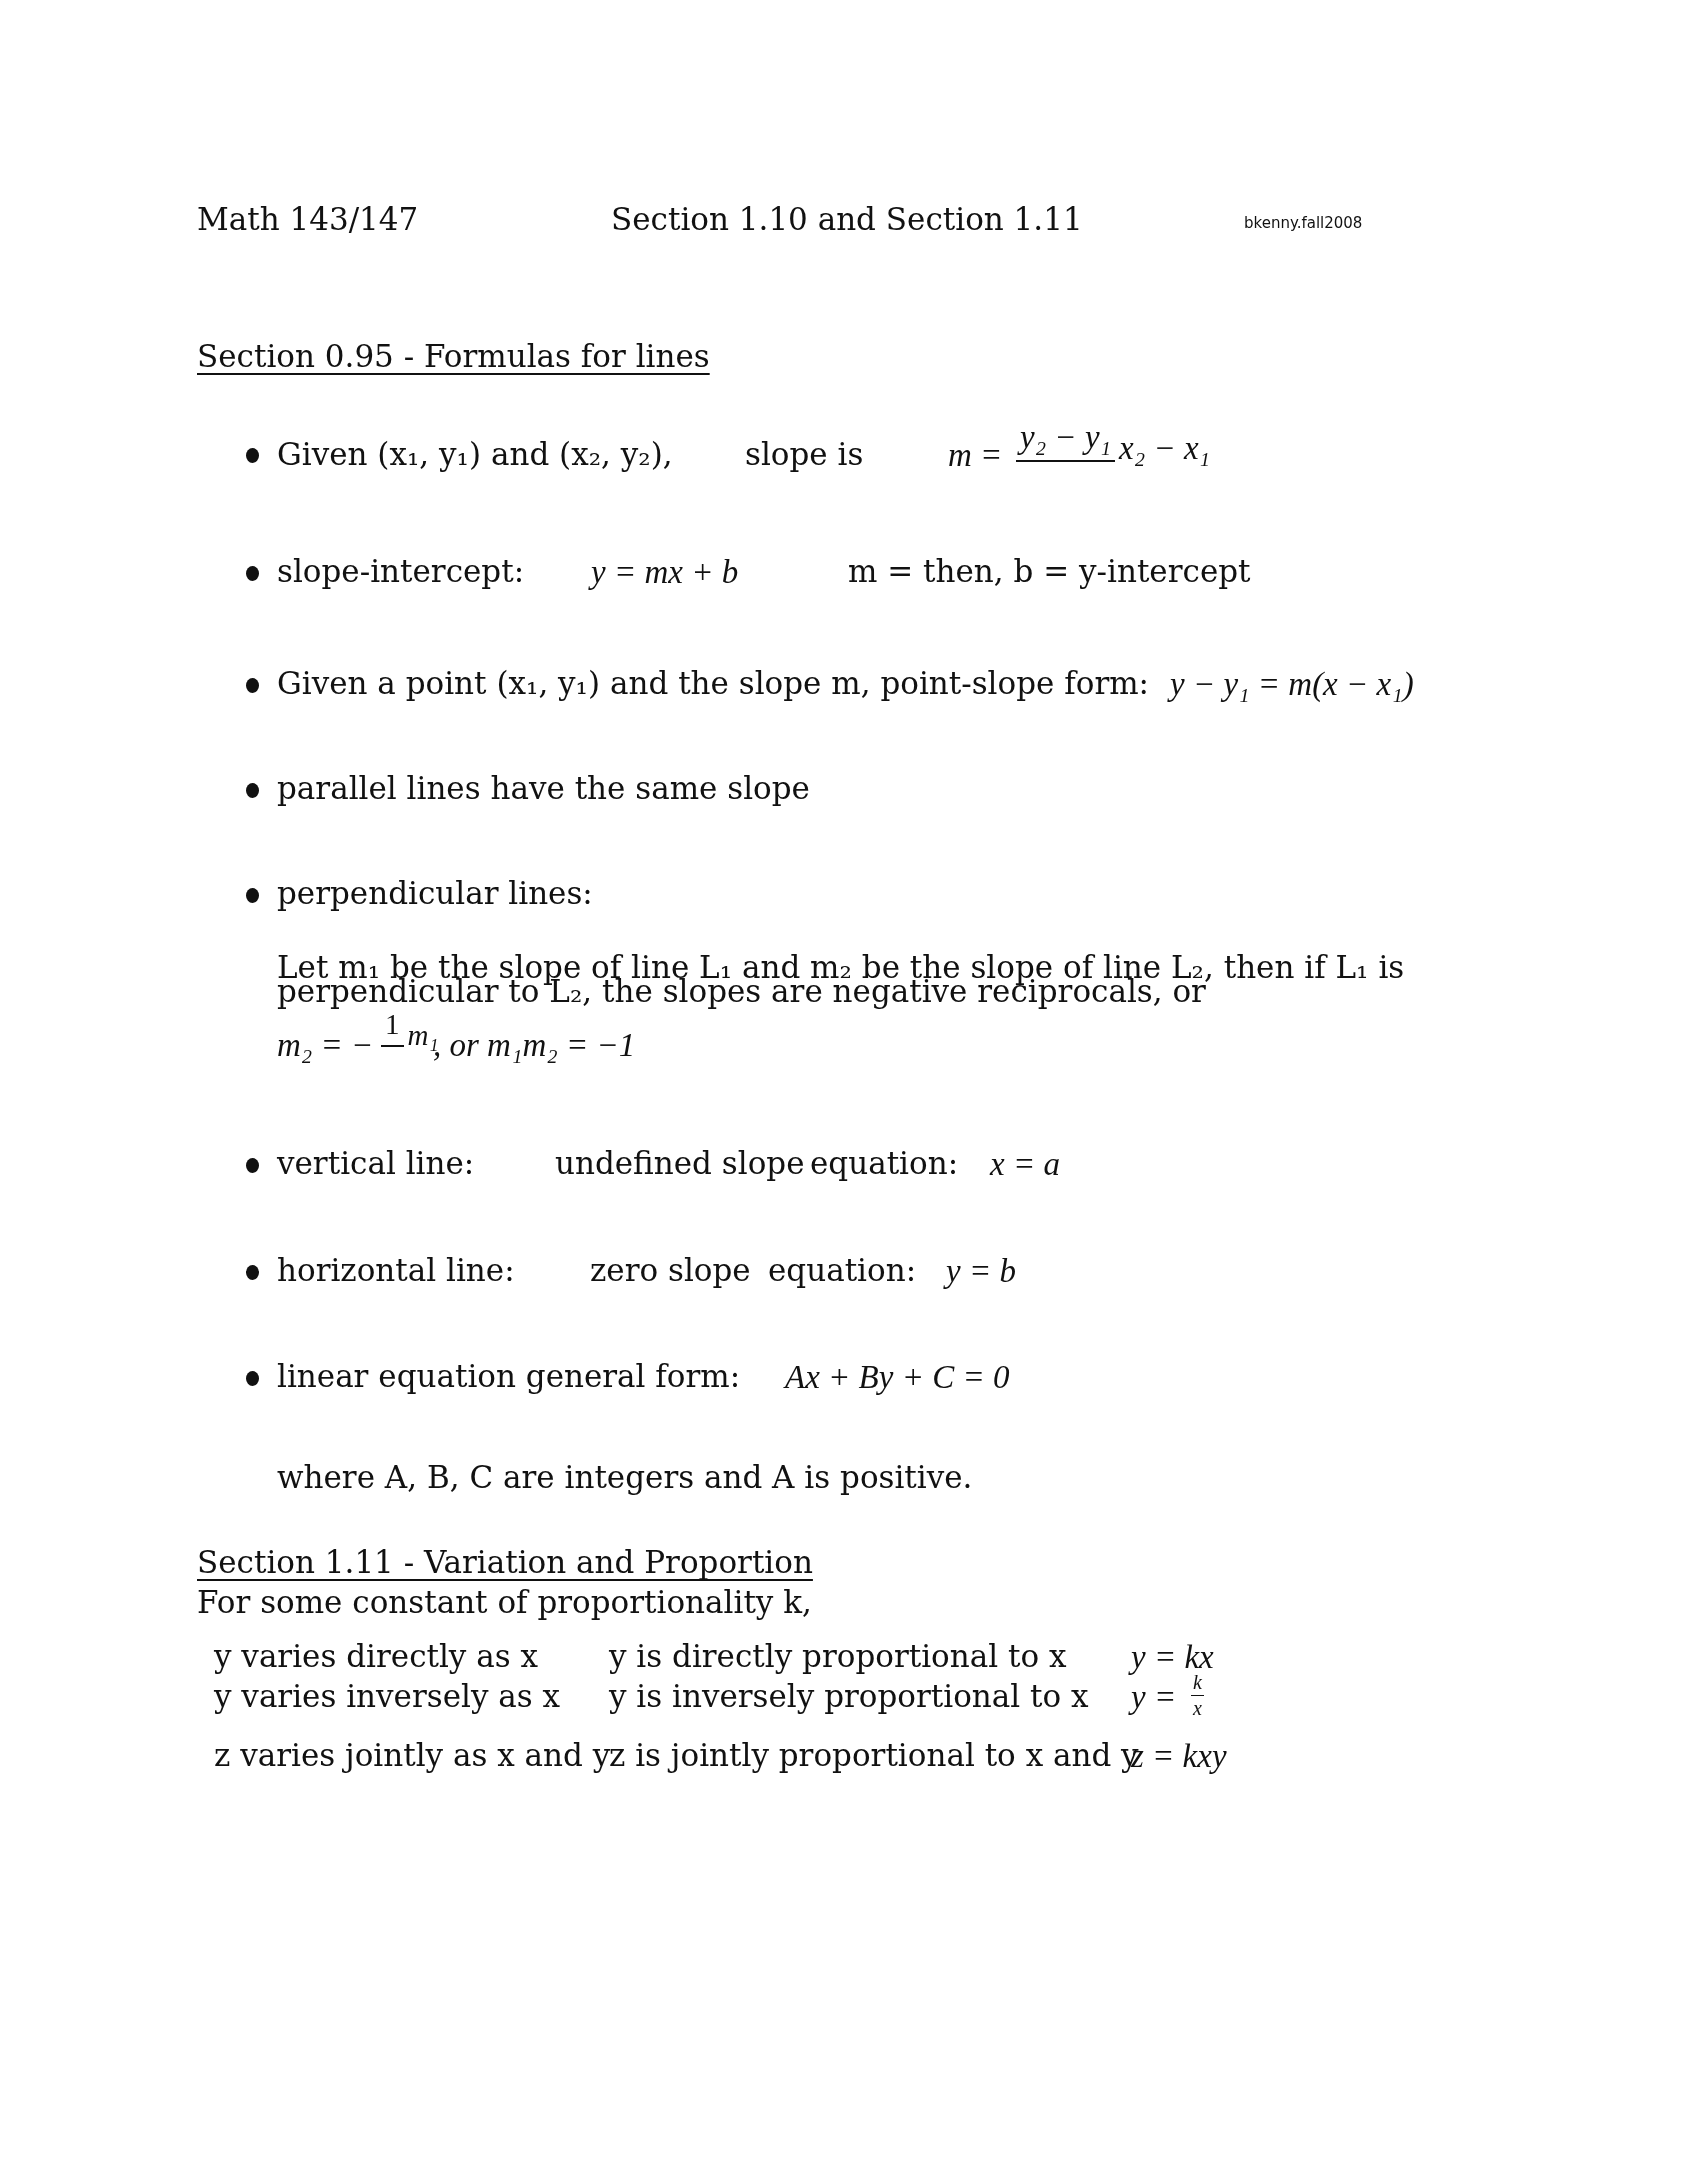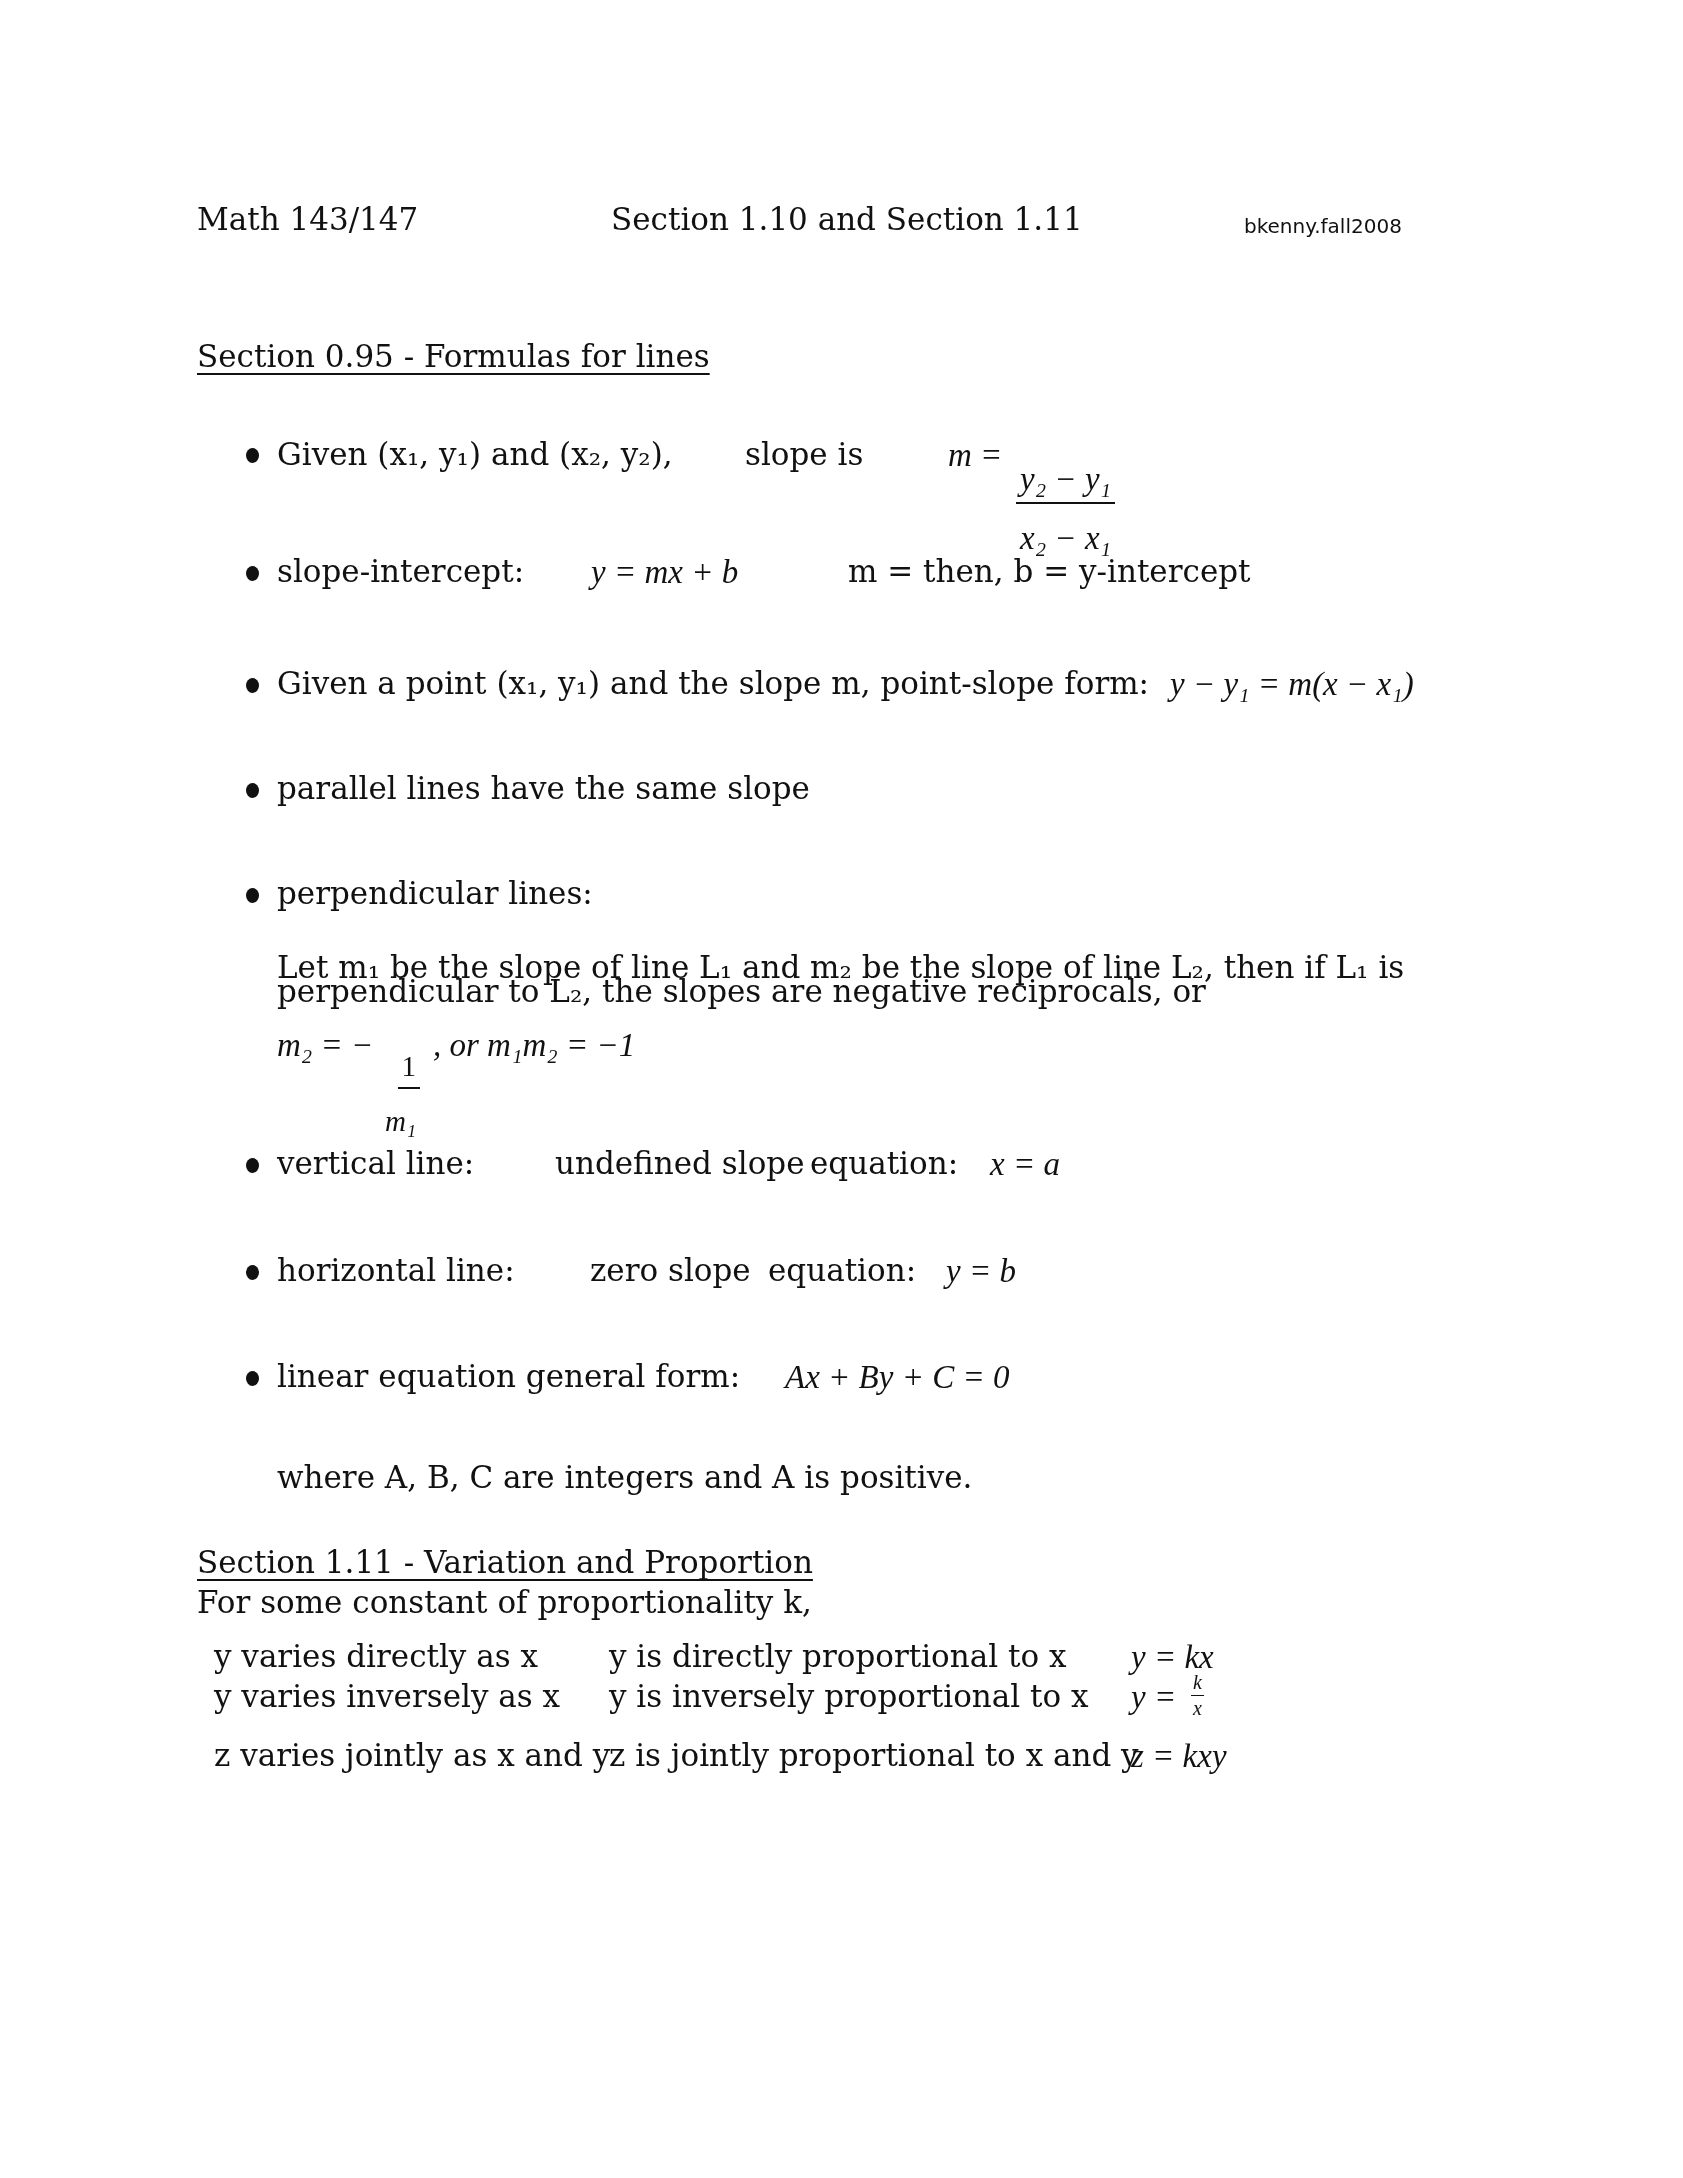--- a/index.html
+++ b/index.html
@@ -3,25 +3,25 @@
 <meta charset="utf-8">
 <style>
   html, body { margin: 0; padding: 0; background: #ffffff; }
   body {
     width: 1683px; height: 2178px; position: relative; overflow: hidden;
     font-family: "DejaVu Serif", "Liberation Serif", serif;
     color: #111111;
   }
   .abs { position: absolute; white-space: nowrap; }
   .txt { font-size: 31px; line-height: 1; }
-  .small { font-size: 20px; font-family: "DejaVu Sans", "Liberation Sans", sans-serif; }
+  .small { font-size: 15px; font-family: "DejaVu Sans", "Liberation Sans", sans-serif; }
   .math { font-family: "Liberation Serif", "DejaVu Serif", serif; font-style: italic; font-size: 33px; }
   .uline { text-decoration: underline; text-underline-offset: 6px; text-decoration-thickness: 2px; }
   .bullet { width: 13px; height: 15px; border-radius: 50%; background: #111; position: absolute; }
-  .frac { display: inline-flex; flex-direction: column; align-items: flex-end; vertical-align: middle; margin-top: 47px; }
+  .frac { display: inline-flex; align-items: center; vertical-align: middle; }
   .frac .num { border-bottom: 2px solid #111; padding: 0 4px 4px 4px; }
   .frac .den { padding: 16px 4px 0 4px; }
   .sfrac { display: inline-flex; flex-direction: column; align-items: center; vertical-align: middle; font-size: 20px; }
   .sfrac .num { border-bottom: 1.5px solid #111; padding: 0 2px 1px 2px; }
   .sfrac .den { padding: 1px 2px 0 2px; }
 </style>
 </head>
 <body>
 
 <div class="abs txt" style="left:197px; top:204px;">Math 143/147</div>

